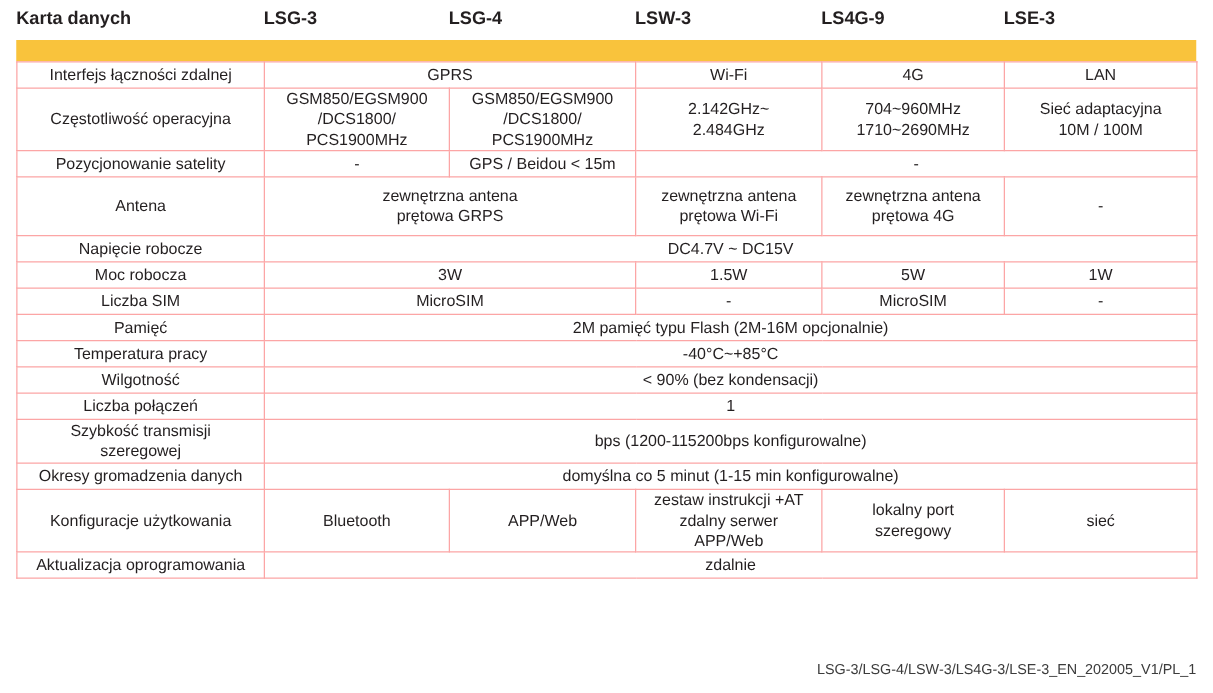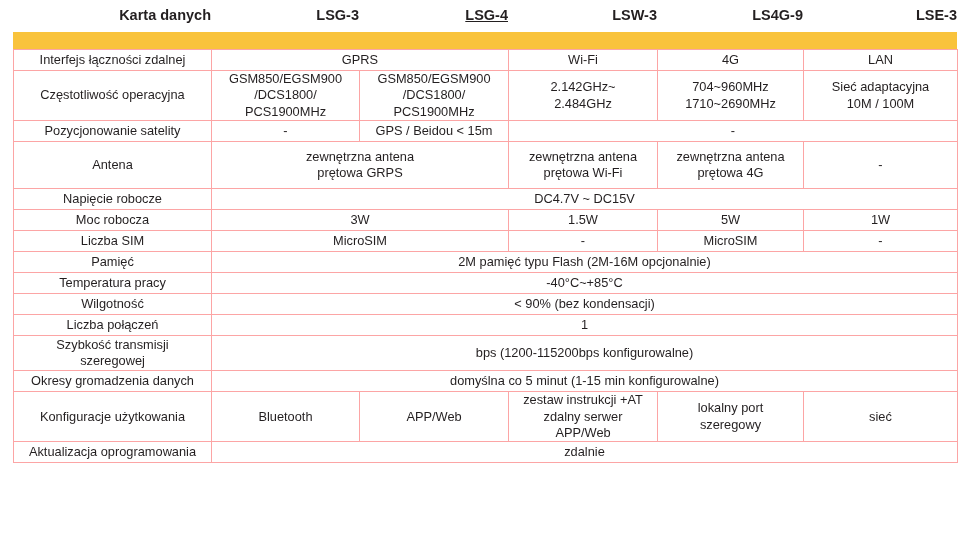--- a/index.html
+++ b/index.html
@@ -26,27 +26,27 @@
   .colhead {
     display: flex;
     width: 944px;
     margin: 0 0 0 13px;
     height: 30px;
     align-items: center;
   }
   .colhead > div {
     font-weight: bold;
     font-size: 14.5px;
-    text-align: right;
+    text-align: left;
     line-height: 30px;
     white-space: nowrap;
   }
   .ch-0 { width: 198px; }
   .ch-1 { width: 148px; }
-  .ch-2 { width: 149px; text-decoration: underline; }
+  .ch-2 { width: 149px; }
   .ch-3 { width: 149px; }
   .ch-4 { width: 146px; }
   .ch-5 { width: 154px; }
 
   
   .yellow-band {
     width: 944px;
     height: 17px;
     margin: 2px 0 0 13px;
     background: #f9c33c;
@@ -189,14 +189,15 @@
           <td>lokalny port<br>szeregowy</td>
           <td>sieć</td>
         </tr>
         <tr class="r-short">
           <td class="lbl">Aktualizacja oprogramowania</td>
           <td colspan="5">zdalnie</td>
         </tr>
       </tbody>
   </table>
 
+  <div class="footer">LSG-3/LSG-4/LSW-3/LS4G-3/LSE-3_EN_202005_V1/PL_1</div>
 
 </div>
 
 </body></html>

